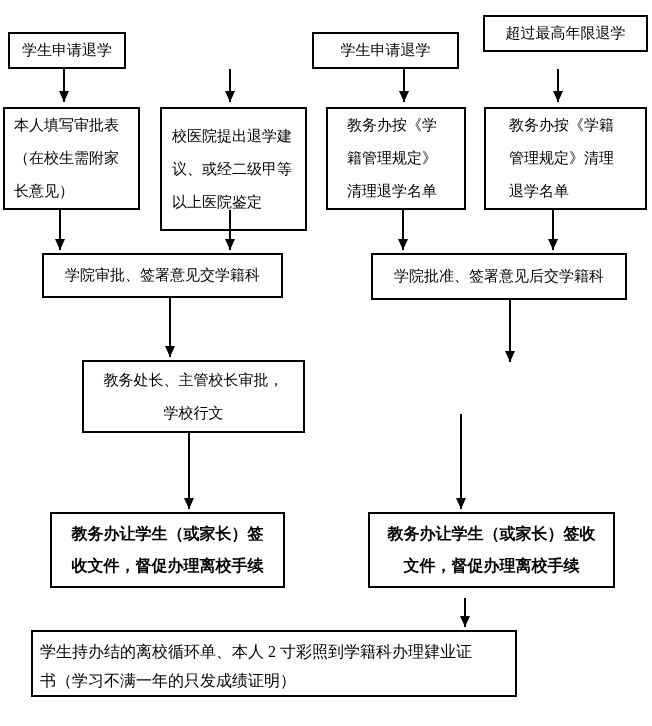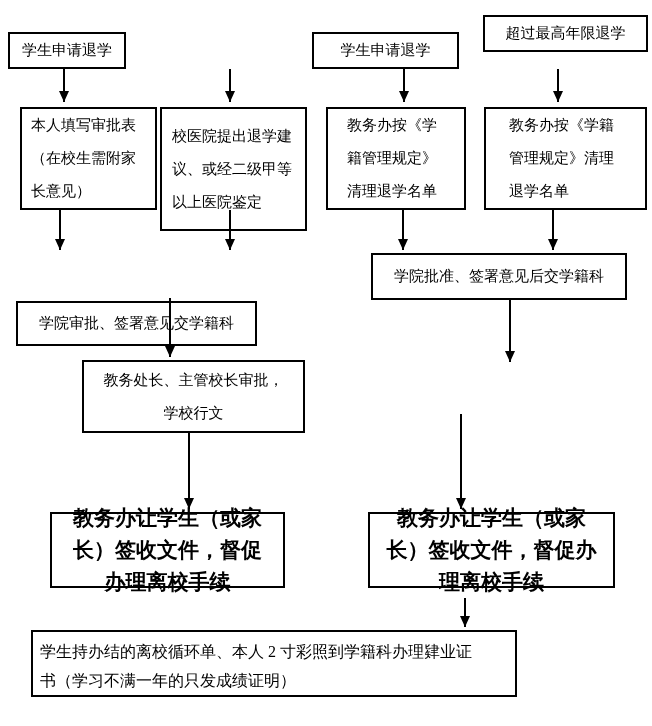--- a/index.html
+++ b/index.html
@@ -7,40 +7,40 @@
     position:relative;width:652px;height:726px;background:#ffffff;
     font-family:"DejaVu Sans",sans-serif;color:#000000;overflow:hidden;
   }
   .node{
     position:absolute;border:2px solid #000000;background:#ffffff;
     box-sizing:border-box;display:flex;align-items:center;justify-content:center;
     font-size:15px;line-height:33px;text-align:center;
   }
   .node span{display:block;font-family:Liberation Serif, serif;}
   .left-align{justify-content:flex-start;text-align:left;}
-  .bold{font-weight:bold;font-size:21px;line-height:32px;}
+  .bold{font-weight:bold;font-size:16px;line-height:32px;}
   .small-lh{line-height:29px;font-size:16px;}
   .conn{position:absolute;width:2px;background:#000000;}
   .conn::after{
     content:"";position:absolute;left:-4px;bottom:0;width:0;height:0;
     border-left:5px solid transparent;border-right:5px solid transparent;
     border-top:11px solid #000000;
   }
   
   #r1c1{left:8px;top:32px;width:118px;height:37px;}
   #r1c2{left:157px;top:32px;width:138px;height:37px;}
   #r1c3{left:312px;top:32px;width:147px;height:37px;}
   #r1c4{left:483px;top:15px;width:165px;height:37px;}
   
-  #r2c1{left:20px;top:107px;width:137px;height:103px;padding:0 9px;}
+  #r2c1{left:3px;top:107px;width:137px;height:103px;padding:0 9px;}
   #r2c2{left:160px;top:107px;width:147px;height:124px;padding:0 10px;}
   #r2c3{left:326px;top:107px;width:140px;height:103px;padding:0 19px;}
   #r2c4{left:484px;top:107px;width:163px;height:103px;padding:0 23px;}
   
-  #r3L{left:16px;top:253px;width:241px;height:45px;margin-top:48px;}
+  #r3L{left:42px;top:253px;width:241px;height:45px;}
   #r3R{left:371px;top:253px;width:256px;height:47px;}
   
   #r4L{left:50px;top:360px;width:223px;height:73px;padding:0 14px;margin-left:32px;}
   #r4R{left:385px;top:365px;width:237px;height:49px;}
   
   #r5L{left:50px;top:512px;width:235px;height:76px;padding:0 18px;}
   #r5R{left:368px;top:512px;width:247px;height:76px;padding:0 16px;}
   
   #bot{left:31px;top:630px;width:486px;height:67px;padding:5px 36px 5px 7px;align-items:flex-start;}
   

